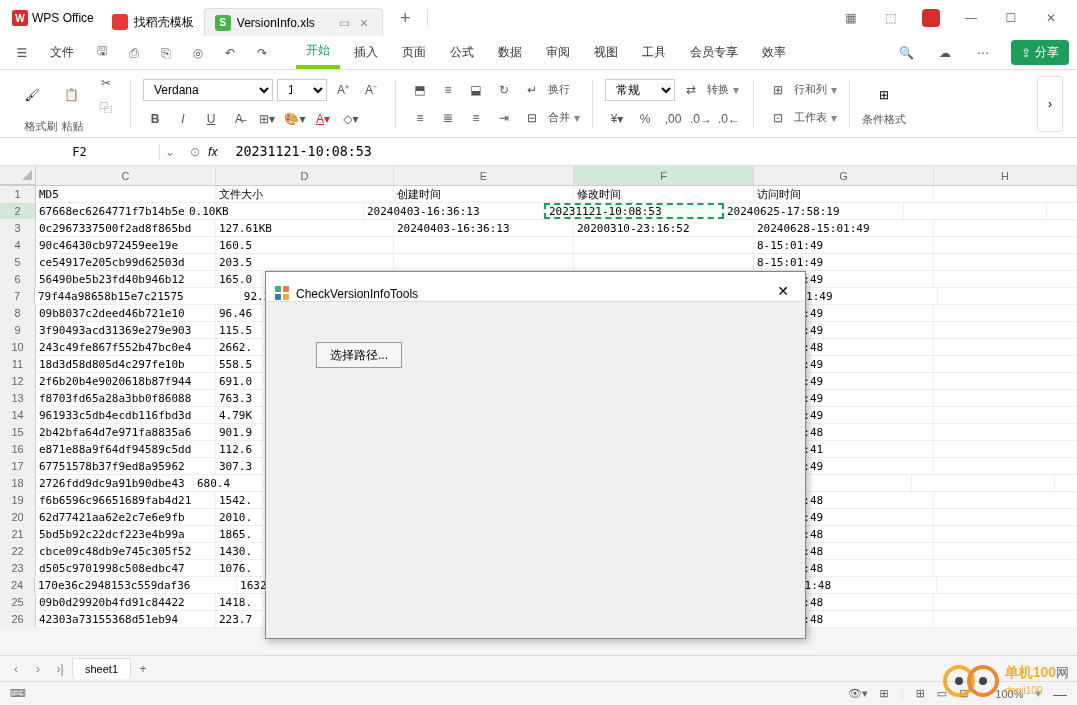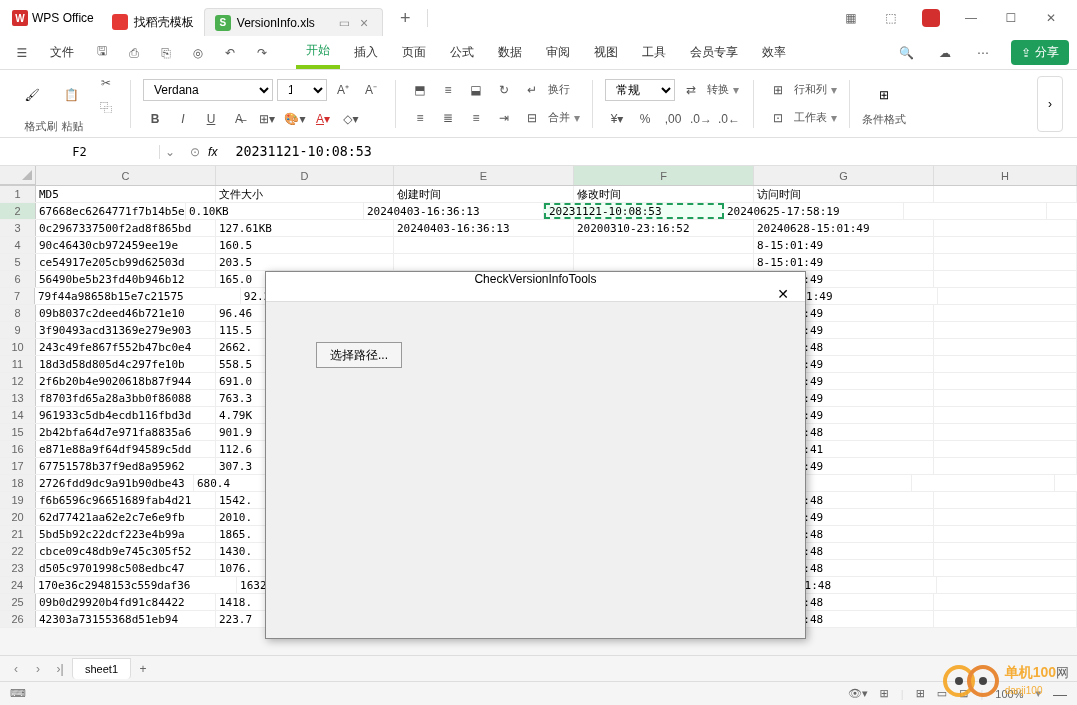--- a/index.html
+++ b/index.html
@@ -65,21 +65,21 @@
 .sheet-nav-btn { width: 20px; height: 20px; display: flex; align-items: center; justify-content: center; color: #888; cursor: pointer; }
 .sheet-tab { padding: 4px 12px; background: #fff; border: 1px solid #ddd; border-bottom: none; border-radius: 0 0 4px 4px; cursor: pointer; font-size: 11px; }
 .sheet-add { width: 20px; height: 20px; display: flex; align-items: center; justify-content: center; cursor: pointer; color: #666; }
 
 
 .statusbar { position: absolute; bottom: 0; left: 0; right: 0; height: 24px; background: #f5f5f5; display: flex; align-items: center; padding: 0 10px; gap: 12px; color: #666; font-size: 11px; border-top: 1px solid #ddd; }
 .status-right { margin-left: auto; display: flex; gap: 12px; align-items: center; }
 
 
 .dialog { position: absolute; top: 271px; left: 265px; width: 541px; height: 368px; background: #f0f0f0; border: 1px solid #888; box-shadow: 2px 2px 8px rgba(0,0,0,0.3); }
-.dialog-title { height: 30px; display: flex; align-items: center; padding: 0 8px; background: #fff; border-bottom: 1px solid #ddd; flex-direction: column; }
+.dialog-title { height: 30px; display: flex; align-items: flex-end; padding: 0 8px; background: #fff; border-bottom: 1px solid #ddd; }
 .dialog-title-icon { width: 16px; height: 16px; margin-right: 6px; }
 .dialog-close { margin-left: auto; width: 28px; height: 20px; display: flex; align-items: center; justify-content: center; cursor: pointer; font-size: 14px; }
 .dialog-body { padding: 40px 20px 20px 50px; }
 .dialog-row { display: flex; align-items: center; gap: 18px; margin-bottom: 30px; }
 .dialog-btn { width: 86px; height: 26px; border: 1px solid #999; background: #f5f5f5; cursor: pointer; font-size: 12px; }
 .dialog-input { flex: 1; max-width: 350px; height: 22px; border: 1px solid #999; padding: 0 4px; font-size: 12px; background: #fff; }
 .dialog-footer { position: absolute; bottom: 14px; right: 16px; display: flex; gap: 10px; }
 
 
 .watermark { position: absolute; right: 8px; bottom: 8px; display: flex; align-items: center; gap: 6px; opacity: 0.9; pointer-events: none; }

